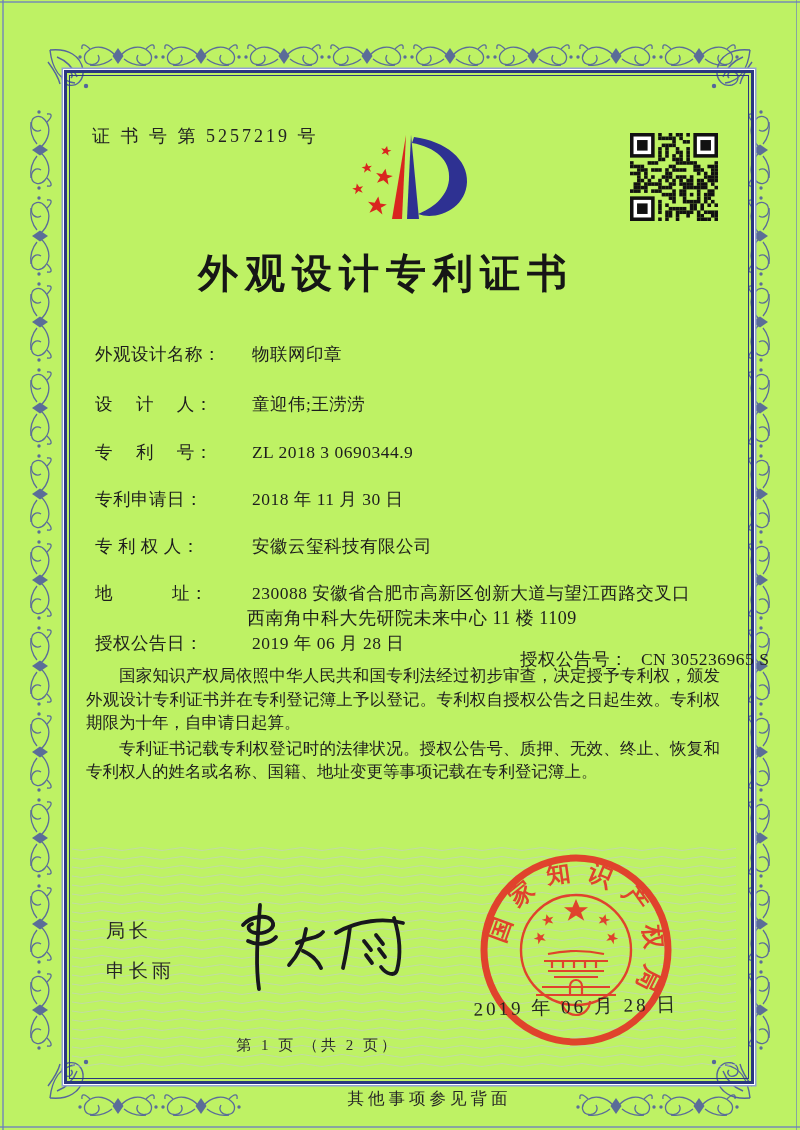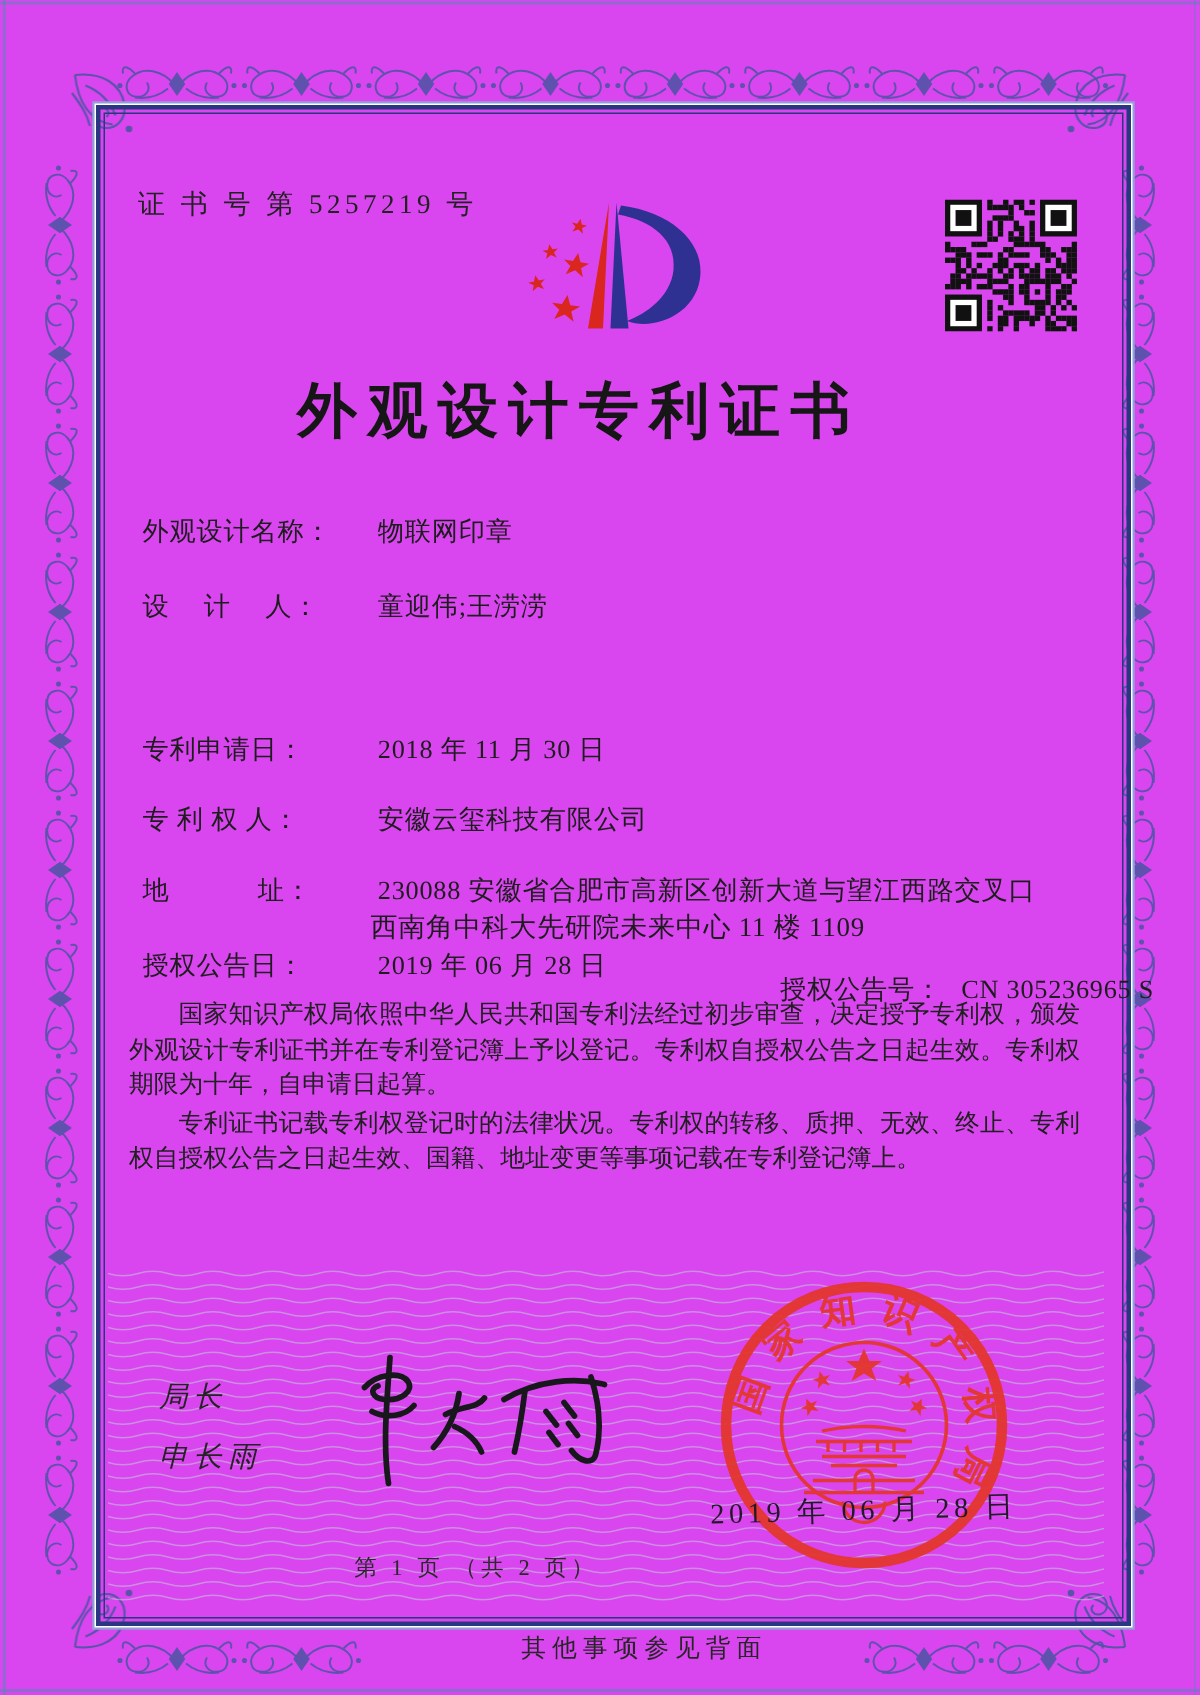--- a/index.html
+++ b/index.html
@@ -1,18 +1,18 @@
 <!DOCTYPE html>
 <html><head>
 <meta charset="utf-8">
 <style>
   html,body{margin:0;padding:0;background:#ffffff;}
   .page{
     position:relative;width:800px;height:1130px;overflow:hidden;
-    background:#d946ef;
+    background:#bef264;
     font-family:"Liberation Serif","DejaVu Serif",serif;
     color:#1c1c1c;
   }
   
   .edge{position:absolute;background:#6c7cc0;opacity:.65;}
   .edge.l{left:2px;top:0;width:2px;height:100%;}
   .edge.r{right:3px;top:0;width:1.5px;height:100%;}
   .edge.t{left:0;top:1px;width:100%;height:1.5px;}
   .edge.b{left:0;bottom:2px;width:100%;height:2px;}
 
@@ -46,21 +46,21 @@
   .grant-right{position:absolute;left:425px;top:0;margin-top:16px;}
   .grant-right .lbl{width:auto;margin-right:8px;}
 
   .paras{
     position:absolute;left:86px;top:664px;width:634px;
     font-size:16.5px;line-height:23.5px;text-align:justify;color:#202020;
   }
   .paras p{margin:0 0 2px 0;text-indent:2em;}
 
   .signer{position:absolute;left:106px;top:918px;font-size:19px;letter-spacing:4px;color:#242424;}
-  .signer div{margin-bottom:14px;font-style:italic;}
+  .signer div{margin-bottom:14px;}
   .signature{position:absolute;left:218px;top:893px;}
 
   .seal{position:absolute;left:466px;top:840px;}
 
   .pageno{
     position:absolute;left:0;top:1036px;width:635px;text-align:center;
     font-size:15px;letter-spacing:3px;color:#2a2a2a;
   }
   .backnote{
     position:absolute;left:0;top:1088px;width:799px;text-align:center;
@@ -437,20 +437,24 @@
   <div class="title">外观设计专利证书</div>
 
   <div class="row" style="top:342px">
     <span class="lbl">外观设计名称：</span>
     <span class="val">物联网印章</span>
   </div>
   <div class="row" style="top:392px">
     <span class="lbl">设　 计　 人：</span>
     <span class="val">童迎伟;王涝涝</span>
   </div>
+  <div class="row" style="top:440px">
+    <span class="lbl">专　 利　 号：</span>
+    <span class="val">ZL 2018 3 0690344.9</span>
+  </div>
   <div class="row" style="top:487px">
     <span class="lbl">专利申请日：</span>
     <span class="val">2018 年 11 月 30 日</span>
   </div>
   <div class="row" style="top:534px">
     <span class="lbl">专 利 权 人：</span>
     <span class="val">安徽云玺科技有限公司</span>
   </div>
   <div class="row" style="top:581px">
     <span class="lbl">地　　　 址：</span>
@@ -462,21 +466,21 @@
     <span class="lbl">授权公告日：</span>
     <span class="val">2019 年 06 月 28 日</span>
     <span class="grant-right">
       <span class="lbl">授权公告号：</span>
       <span class="val">CN 305236965 S</span>
     </span>
   </div>
 
   <div class="paras">
     <p>国家知识产权局依照中华人民共和国专利法经过初步审查，决定授予专利权，颁发外观设计专利证书并在专利登记簿上予以登记。专利权自授权公告之日起生效。专利权期限为十年，自申请日起算。</p>
-    <p>专利证书记载专利权登记时的法律状况。专利权的转移、质押、无效、终止、专利权自授权公告之日起生效、国籍、地址变更等事项记载在专利登记簿上。</p>
+    <p>专利证书记载专利权登记时的法律状况。授权公告号、质押、无效、终止、恢复和专利权人的姓名或名称、国籍、地址变更等事项记载在专利登记簿上。</p>
   </div>
 
   <div class="signer">
     <div>局长</div>
     <div>申长雨</div>
   </div>
 
   <svg class="signature" width="200" height="105" viewBox="0 0 200 105">
     <g fill="none" stroke="#17171c" stroke-width="3.8" stroke-linecap="round">
       <path d="M25,32 C33,23 49,21 54,28 C58,34 50,41 38,40 C30,39 28,33 34,31"></path>

